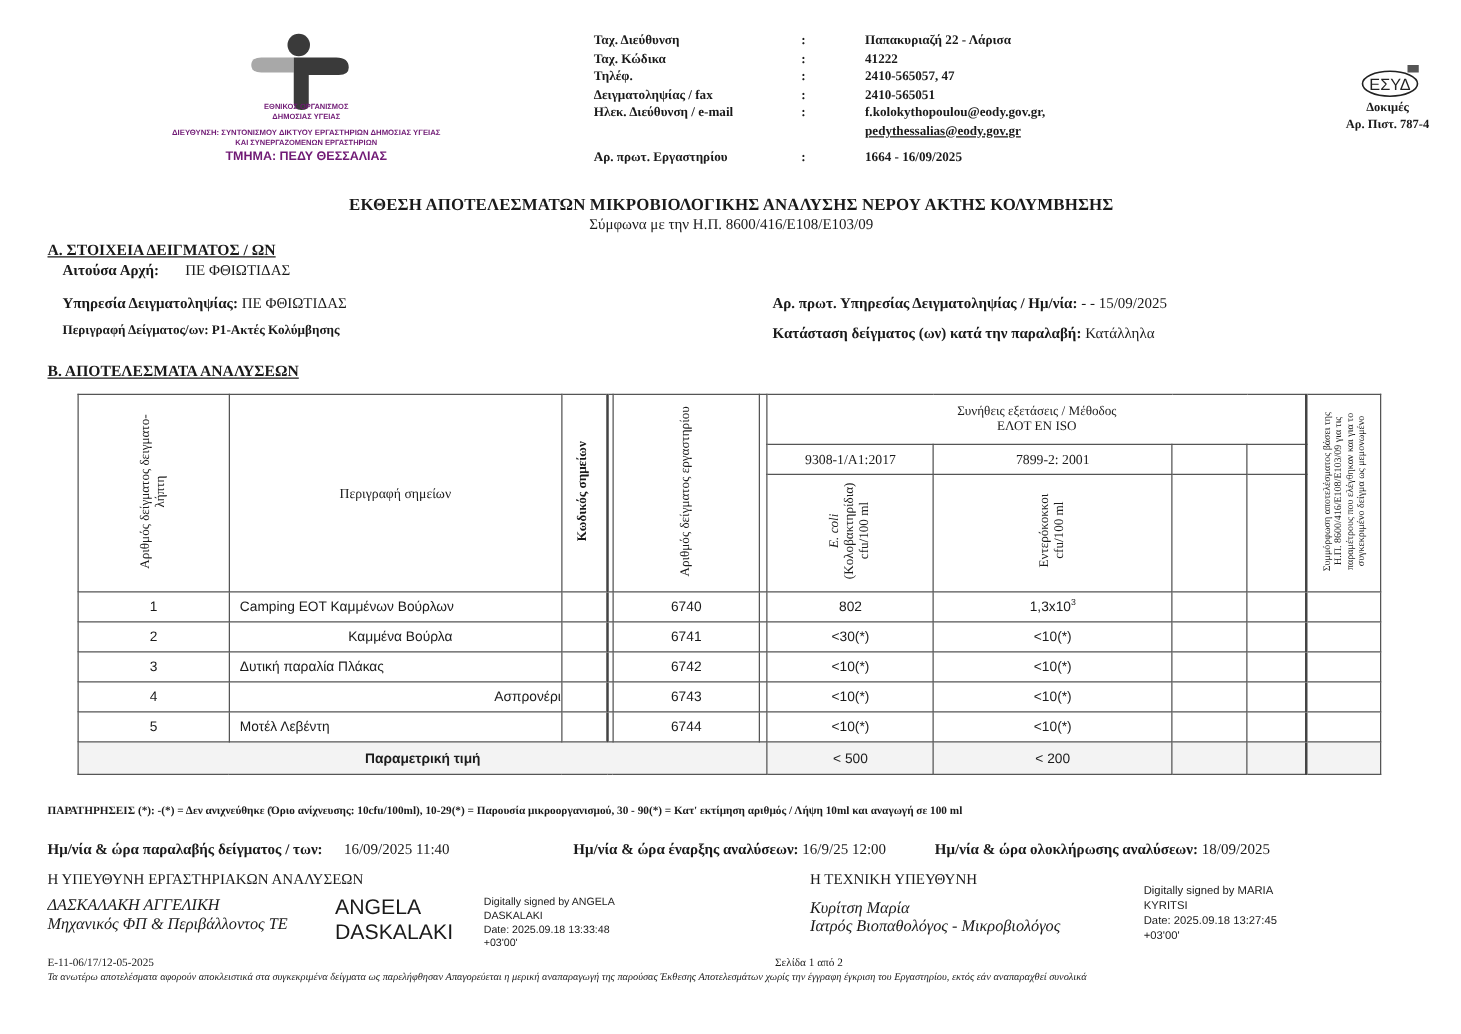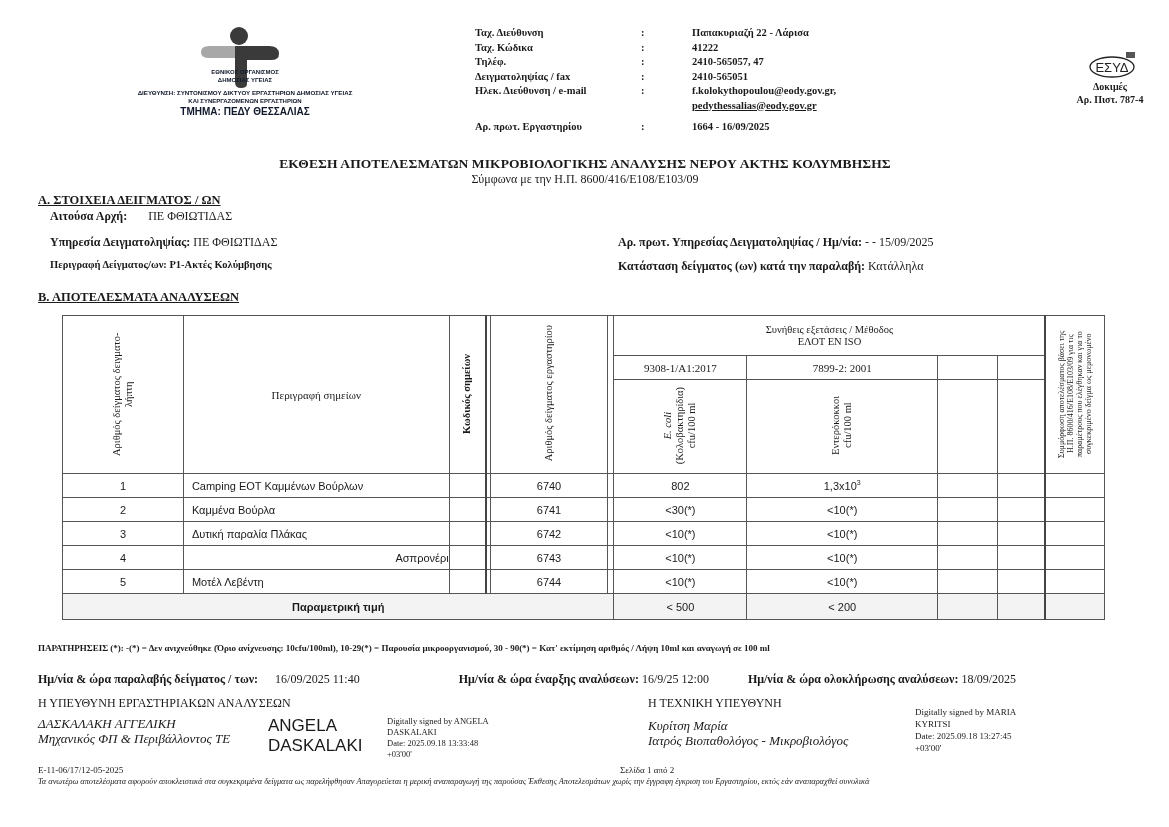--- a/index.html
+++ b/index.html
@@ -5,21 +5,21 @@
   html, body { margin:0; padding:0; background:#ffffff; }
   body { width:1169px; height:827px; position:relative; overflow:hidden;
          font-family:"Liberation Serif", serif; color:#1a1a1a; }
   .abs { position:absolute; }
   .bold { font-weight:bold; }
   .ital { font-style:italic; }
   .u { text-decoration:underline; }
 
   
   .logo { left:195px; top:26px; width:90px; height:62px; }
-  .logo-caption { left:110px; top:68px; width:270px; text-align:center; font-family:"Liberation Sans", sans-serif; font-weight:bold; color:#0f172a; }
+  .logo-caption { left:110px; top:82px; width:270px; text-align:center; font-family:"Liberation Sans", sans-serif; font-weight:bold; color:#701a75; }
   .logo-caption .l1 { font-size:6px; line-height:8px; }
   .logo-caption .l2 { font-size:6.2px; line-height:8px; margin-top:5px; }
   .logo-caption .l3 { font-size:10px; line-height:12px; margin-top:1px; }
 
   
   .contact { left:475px; top:26px; font-size:10.5px; font-weight:bold; }
   .contact .row { display:flex; height:14.5px; line-height:14.5px;gap:21px; }
   .contact .lbl { width:145px; }
   .contact .col { width:30px; }
   .contact .val { width:250px; }
@@ -43,21 +43,21 @@
   .vert { writing-mode:vertical-rl; transform:rotate(180deg); display:inline-block; font-family:"Liberation Serif", serif; font-size:10.5px; line-height:12px; }
   .vert.small { font-size:8px; line-height:9px; }
   .param td { background:#f3f3f3; border-top:2px solid #444; }
 
   .notes { left:38px; top:642px; font-size:9px; line-height:12px; font-weight:bold; white-space:nowrap; }
   .times { left:38px; top:672px; font-size:12px; width:1040px; }
 
   .sig-head { font-size:12px; }
   .sig-name { font-size:13px; font-style:italic; line-height:15px; }
   .signame-big { font-family:"Liberation Sans", sans-serif; font-size:17px; line-height:20px; }
-  .digi { font-family:Liberation Serif, serif; font-size:8.5px; line-height:11px; }
+  .digi { font-family:Liberation Sans, sans-serif; font-size:8.5px; line-height:11px; }
   .foot { font-size:9px; }
 </style>
 </head>
 <body>
 
 <svg class="abs logo" viewBox="0 0 90 62">
   <circle cx="44" cy="10" r="9" fill="#3a3a3a"></circle>
   <path d="M6 26 Q6 20 14 20 L40 20 L40 32 L14 32 Q6 32 6 26 Z" fill="#a8a8a8"></path>
   <path d="M40 20 L74 20 Q84 20 84 28 Q84 34 76 34 L52 34 L52 58 Q52 62 46 62 Q40 62 40 56 Z" fill="#3a3a3a"></path>
 </svg>
@@ -196,21 +196,21 @@
     <td>6740</td>
     <td></td>
     <td>802</td>
     <td><span>1,3x10</span><sup style="font-size:7px">3</sup></td>
     <td></td>
           <td></td>
     <td style="border-left:2px solid #444"></td>
   </tr>
   <tr style="height:24px">
     <td>2</td>
-    <td style="text-align:left;padding-left:8px">Καμμένα Βούρλα</td>
+    <td style="text-align:center;padding-left:8px">Καμμένα Βούρλα</td>
     <td></td>
     <td style="border-left:2px solid #444"></td>
     <td>6741</td>
     <td></td>
     <td>&lt;30(*)</td>
     <td>&lt;10(*)</td>
     <td></td>
           <td></td>
     <td style="border-left:2px solid #444"></td>
   </tr>

